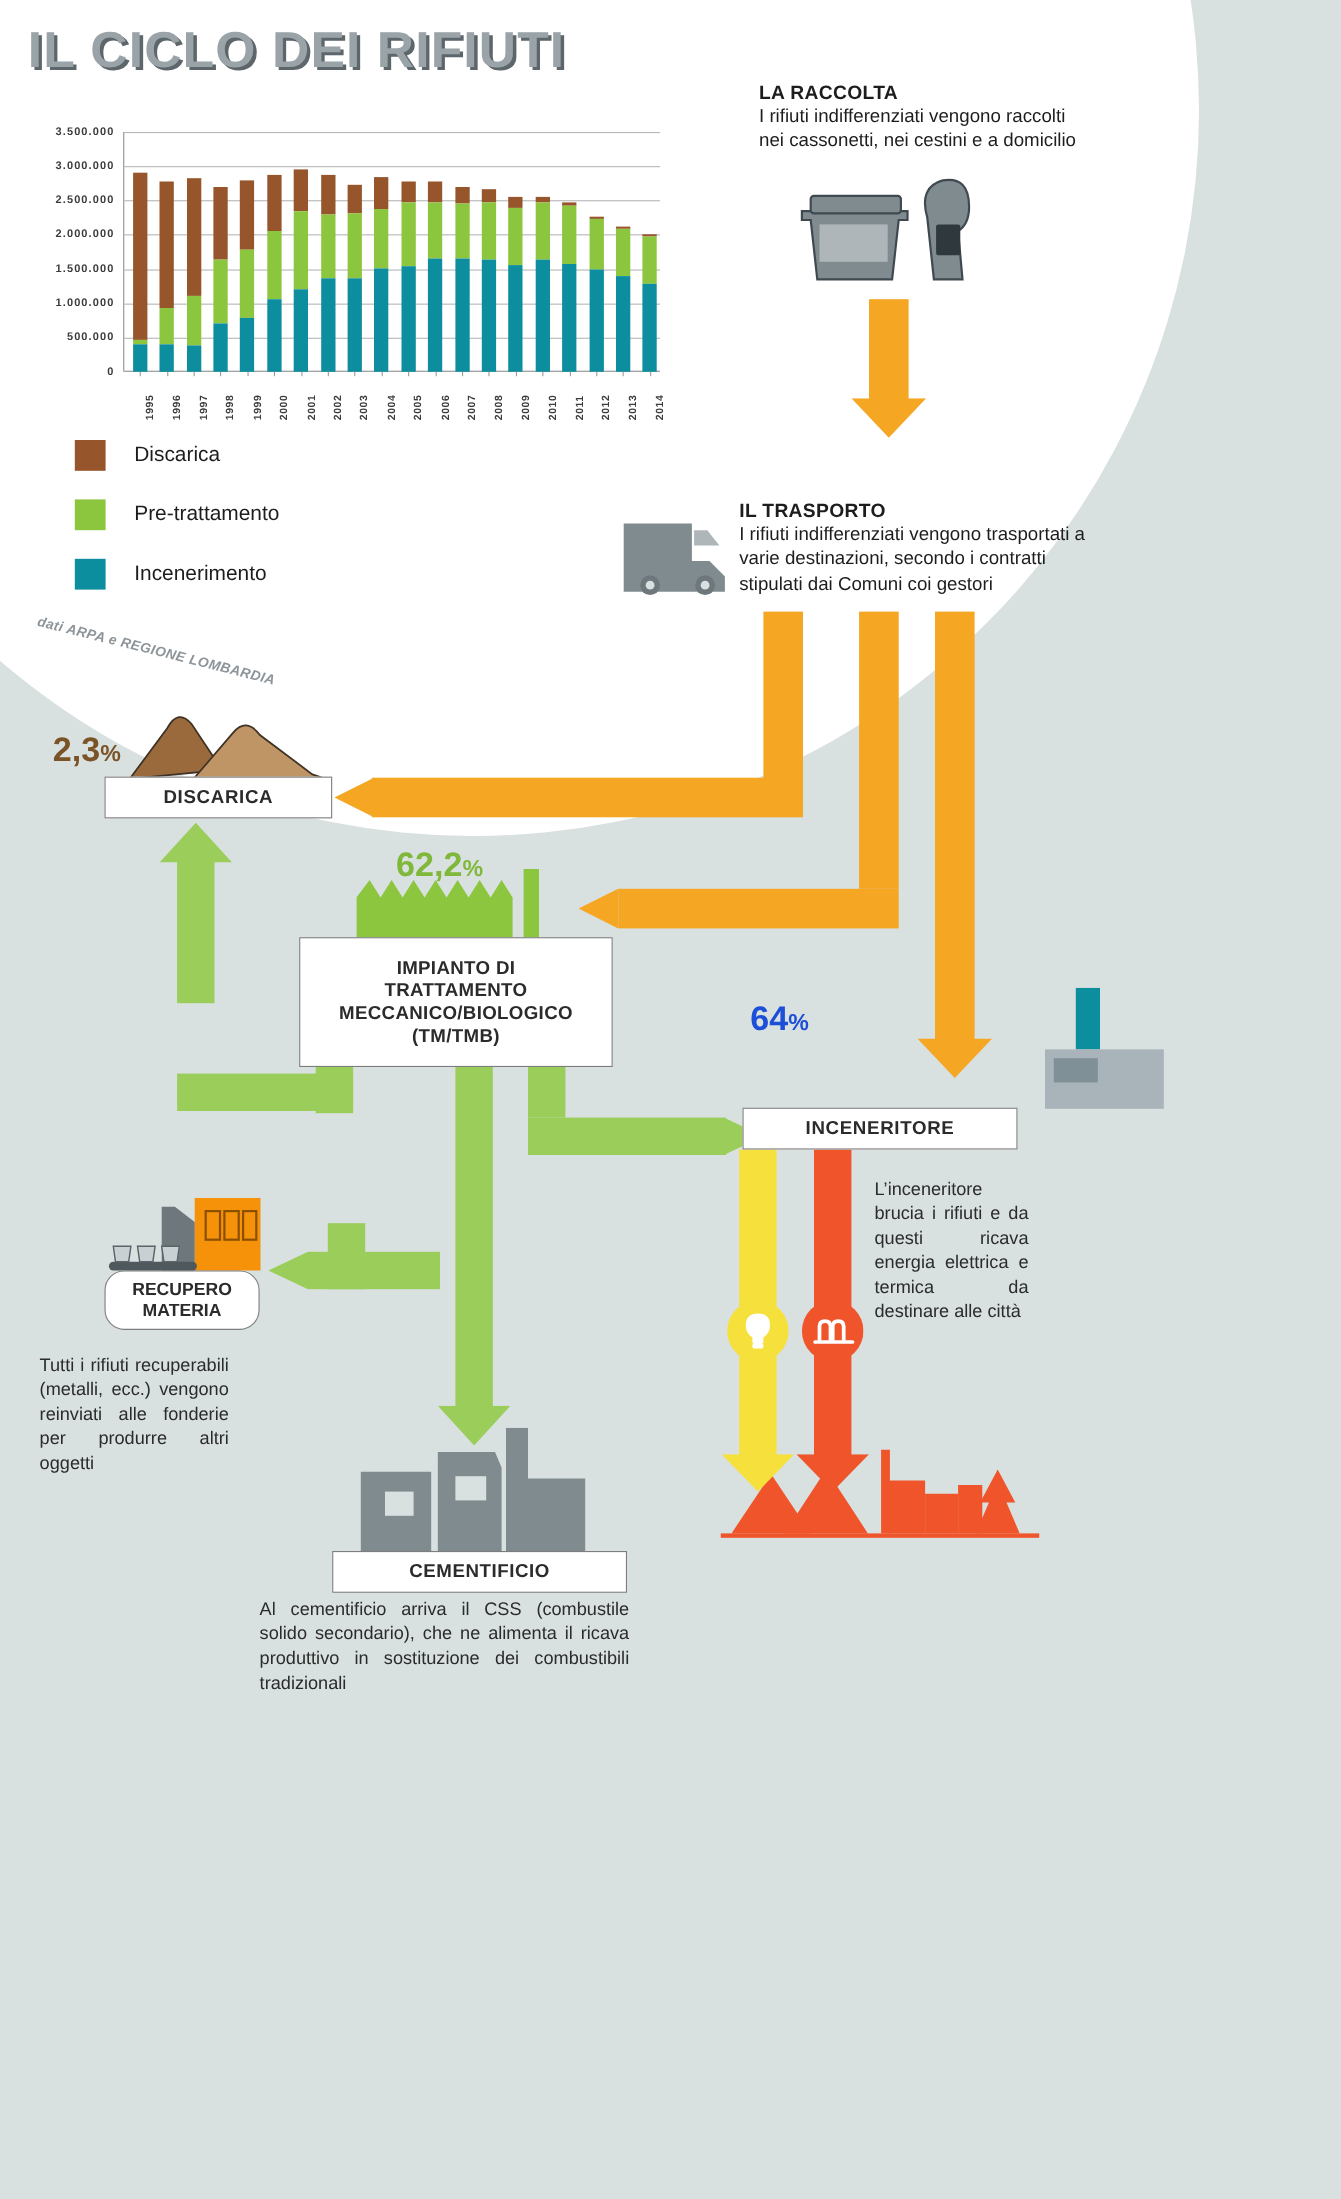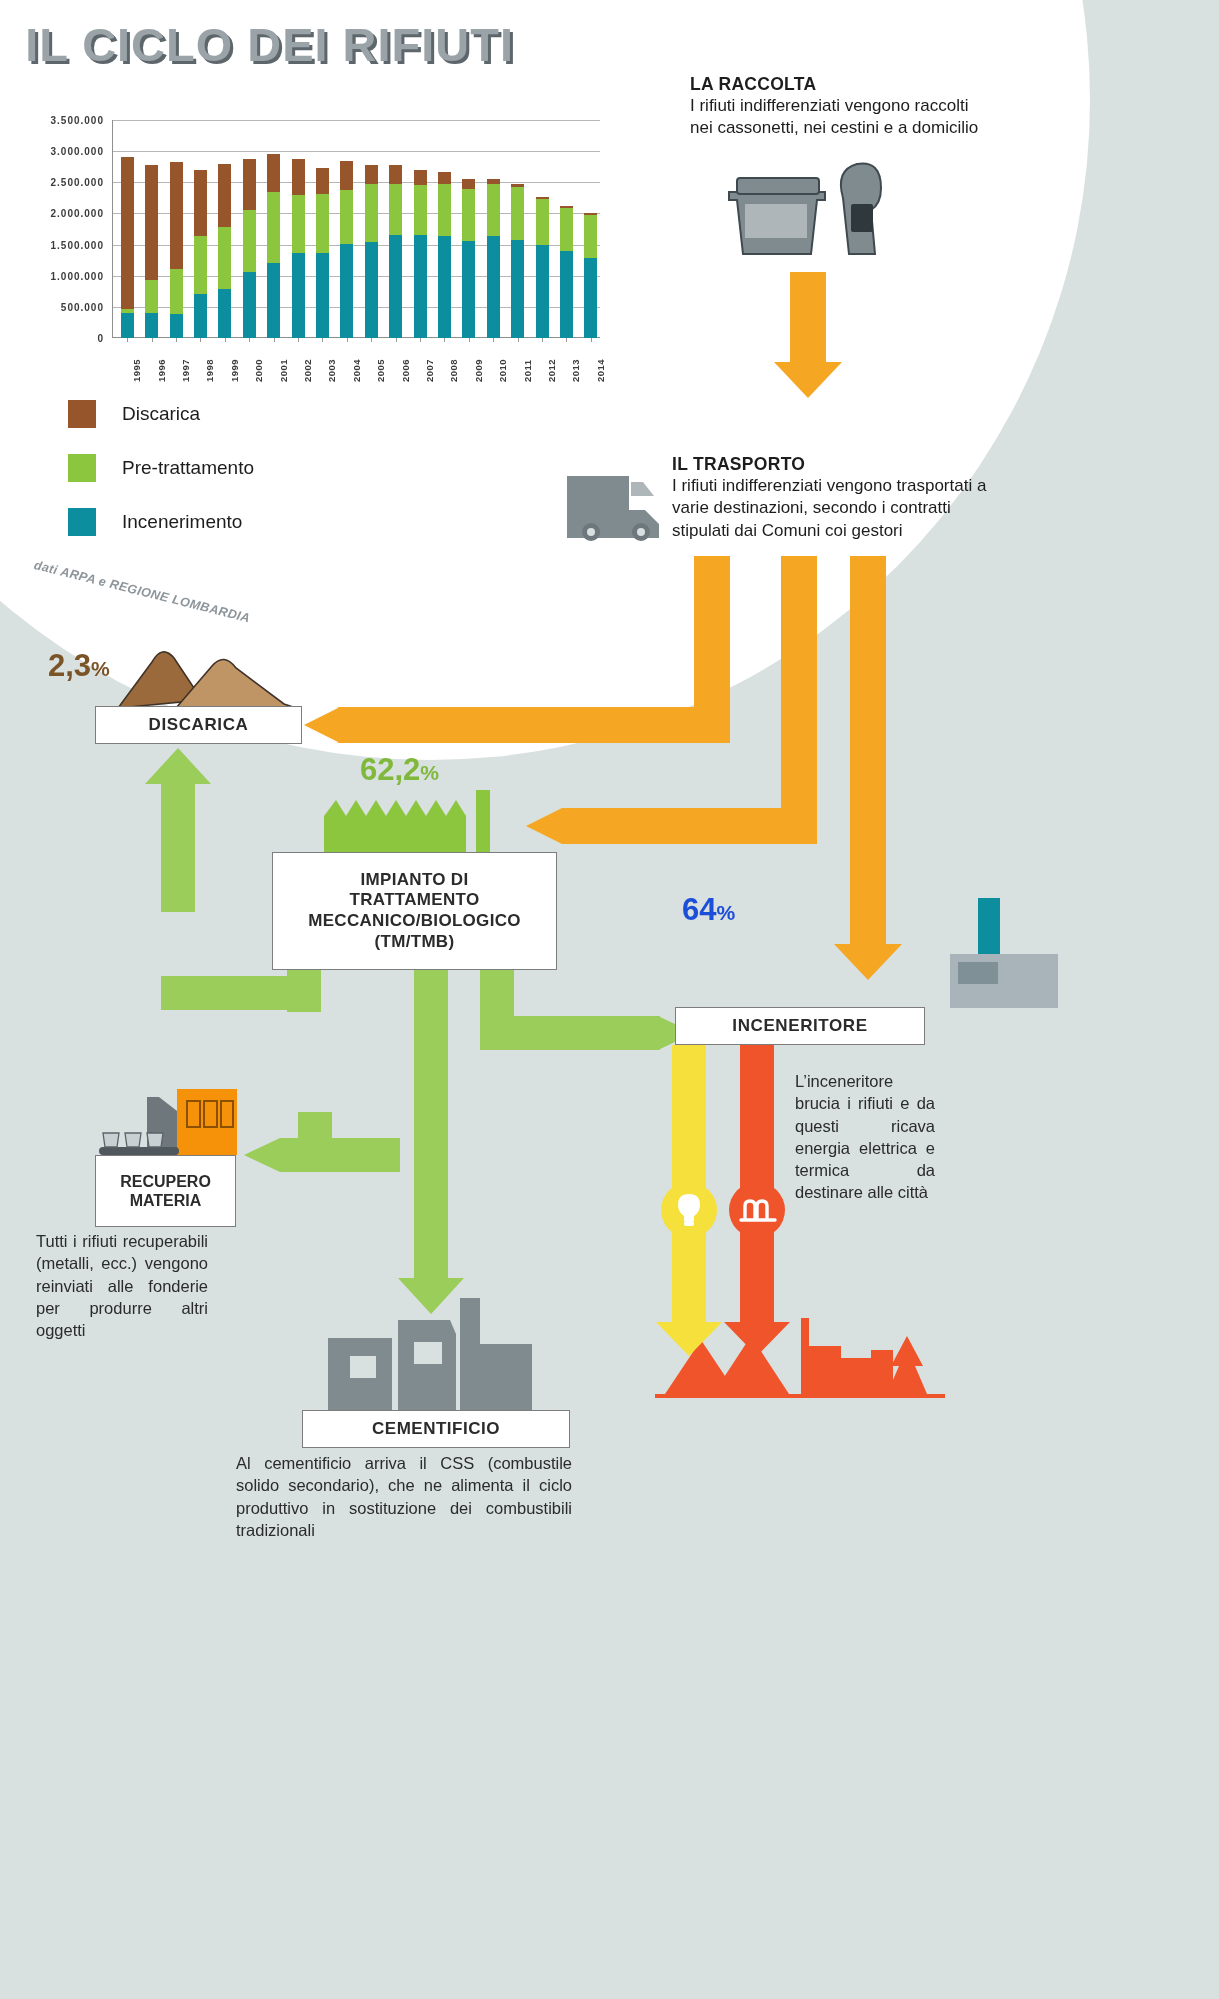--- a/index.html
+++ b/index.html
@@ -91,24 +91,24 @@
 
   
   .node-box{
     position:absolute; background:#fff; border:1.5px solid #7d7d7d;
     display:flex; align-items:center; justify-content:center; text-align:center;
     font-weight:bold; color:#2b2b2b; z-index:14;
   }
   #box-discarica{ left:95px; top:706px; width:207px; height:38px; font-size:17px; letter-spacing:.6px;}
   #box-tmb{ left:272px; top:852px; width:285px; height:118px; font-size:17px; line-height:1.22; letter-spacing:.3px;}
   #box-inceneritore{ left:675px; top:1007px; width:250px; height:38px; font-size:17px; letter-spacing:.6px;}
-  #box-recupero{ left:95px; top:1155px; width:141px; height:72px; font-size:16px; line-height:1.2;}
+  #box-recupero{ left:95px; top:1155px; width:141px; height:54px; font-size:16px; line-height:1.2;border-radius:18px;}
   #box-cementificio{ left:292px; top:1410px; width:268px; height:38px; font-size:17px; letter-spacing:.5px;margin-left:10px;}
 
-  .pct{ position:absolute; font-weight:bold; z-index:16; }
+  .pct{ position:absolute; font-weight:bold; z-index:16;margin-top:16px; }
   .pct .small{ font-size:0.68em; }
   #pct-discarica{ left:48px; top:648px; font-size:31px; color:#7a5326;}
   #pct-tmb{ left:360px; top:752px; font-size:31px; color:#7fb83b;}
   #pct-incen{ left:682px; top:892px; font-size:31px; color:#1d4ed8;}
 
   
   #txt-recupero{ position:absolute; left:36px; top:1230px; width:172px; z-index:14;
      font-size:16.5px; line-height:1.35; text-align:justify; }
   #txt-cementificio{ position:absolute; left:236px; top:1452px; width:336px; z-index:14;
      font-size:16.5px; line-height:1.35; text-align:justify;}
@@ -474,14 +474,14 @@
   <span>2,3</span><span class="small">%</span>
 </div>
 <div class="pct" id="pct-tmb">
   <span>62,2</span><span class="small">%</span>
 </div>
 <div class="pct" id="pct-incen">
   <span>64</span><span class="small">%</span>
 </div>
 
 <div id="txt-recupero">Tutti i rifiuti recuperabili (metalli, ecc.) vengono reinviati alle fonderie per produrre altri oggetti</div>
-<div id="txt-cementificio">Al cementificio arriva il CSS (combustile solido secondario), che ne alimenta il ciclo produttivo in sostituzione dei combustibili tradizionali</div>
+<div id="txt-cementificio">Al cementificio arriva il CSS (combustile solido secondario), che ne alimenta il ricava produttivo in sostituzione dei combustibili tradizionali</div>
 <div id="txt-inceneritore">L’inceneritore brucia i rifiuti e da questi ricava energia elettrica e termica da destinare alle città</div>
 
 </body></html>

